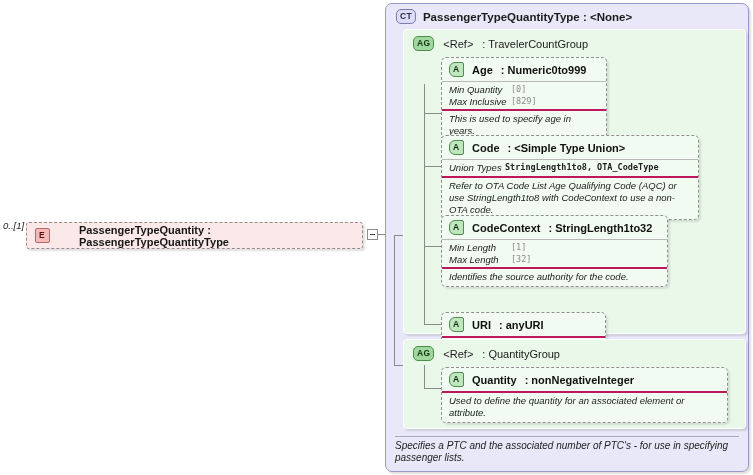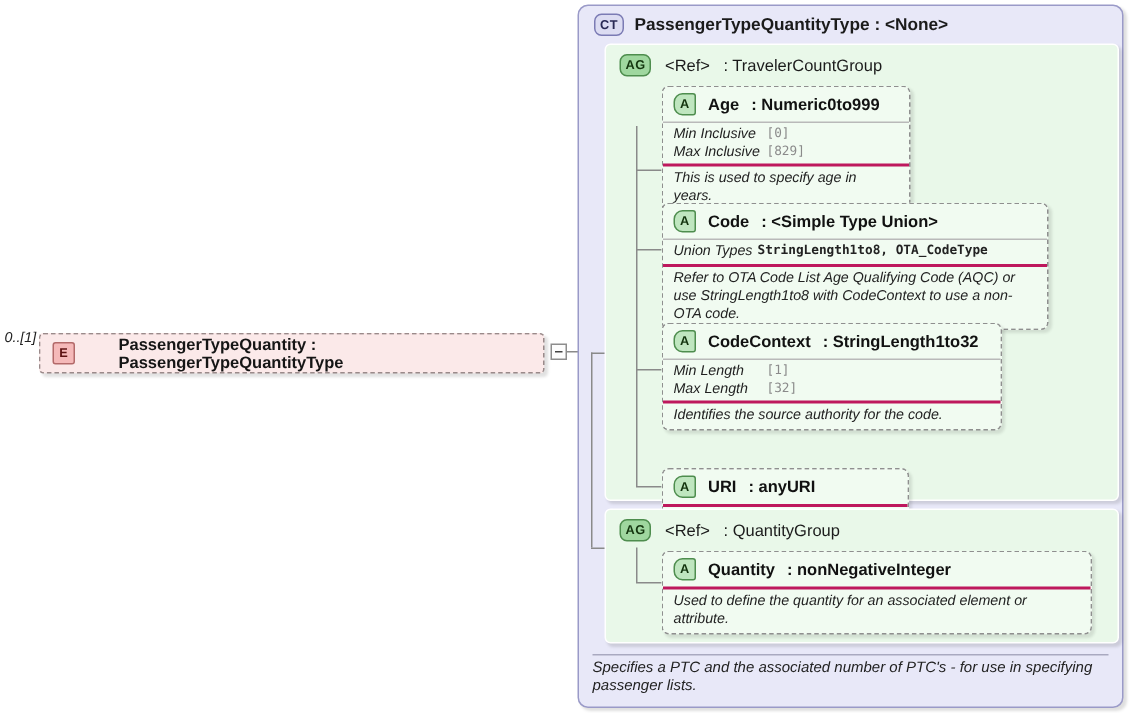--- a/index.html
+++ b/index.html
@@ -29,21 +29,21 @@
     position:absolute;left:10px;top:5px;
     display:flex;align-items:center;gap:7px;
     white-space:nowrap;
   }
   .ct-title{font-weight:bold;font-size:11.5px;color:#1b1b1b;}
 
   
   .badge{
     display:inline-block;box-sizing:border-box;
     font-size:8.5px;font-weight:bold;letter-spacing:.3px;
-    text-align:center;line-height:11px;
+    text-align:left;line-height:11px;
     padding:1px 3px;
   }
   .badge-ct{
     background:#dcdcf2;border:1px solid #7b7bb4;border-radius:5px;
     color:#2a2a55;min-width:19px;
   }
   .badge-ag{
     background:#9fd79f;border:1px solid #4e8d4e;border-radius:5px;
     color:#14360f;min-width:19px;
   }
@@ -185,21 +185,21 @@
 
       <div class="line line-h" style="left:20px;top:83px;width:17px;"></div>
       <div class="attr-box" style="left:37px;top:27px;width:166px;">
         <div class="attr-head">
           <span class="badge badge-a">A</span>
           <span class="attr-name">Age</span>
           <span class="attr-type">: Numeric0to999</span>
         </div>
         <div class="facets">
           <div class="facet-row">
-            <span class="facet-label">Min Inclusive</span>
+            <span class="facet-label">Min Quantity</span>
             <span class="facet-val">[0]</span>
           </div>
           <div class="facet-row">
             <span class="facet-label">Max Inclusive</span>
             <span class="facet-val">[829]</span>
           </div>
         </div>
         <div class="doc">This is used to specify age in years.</div>
       </div>
 

